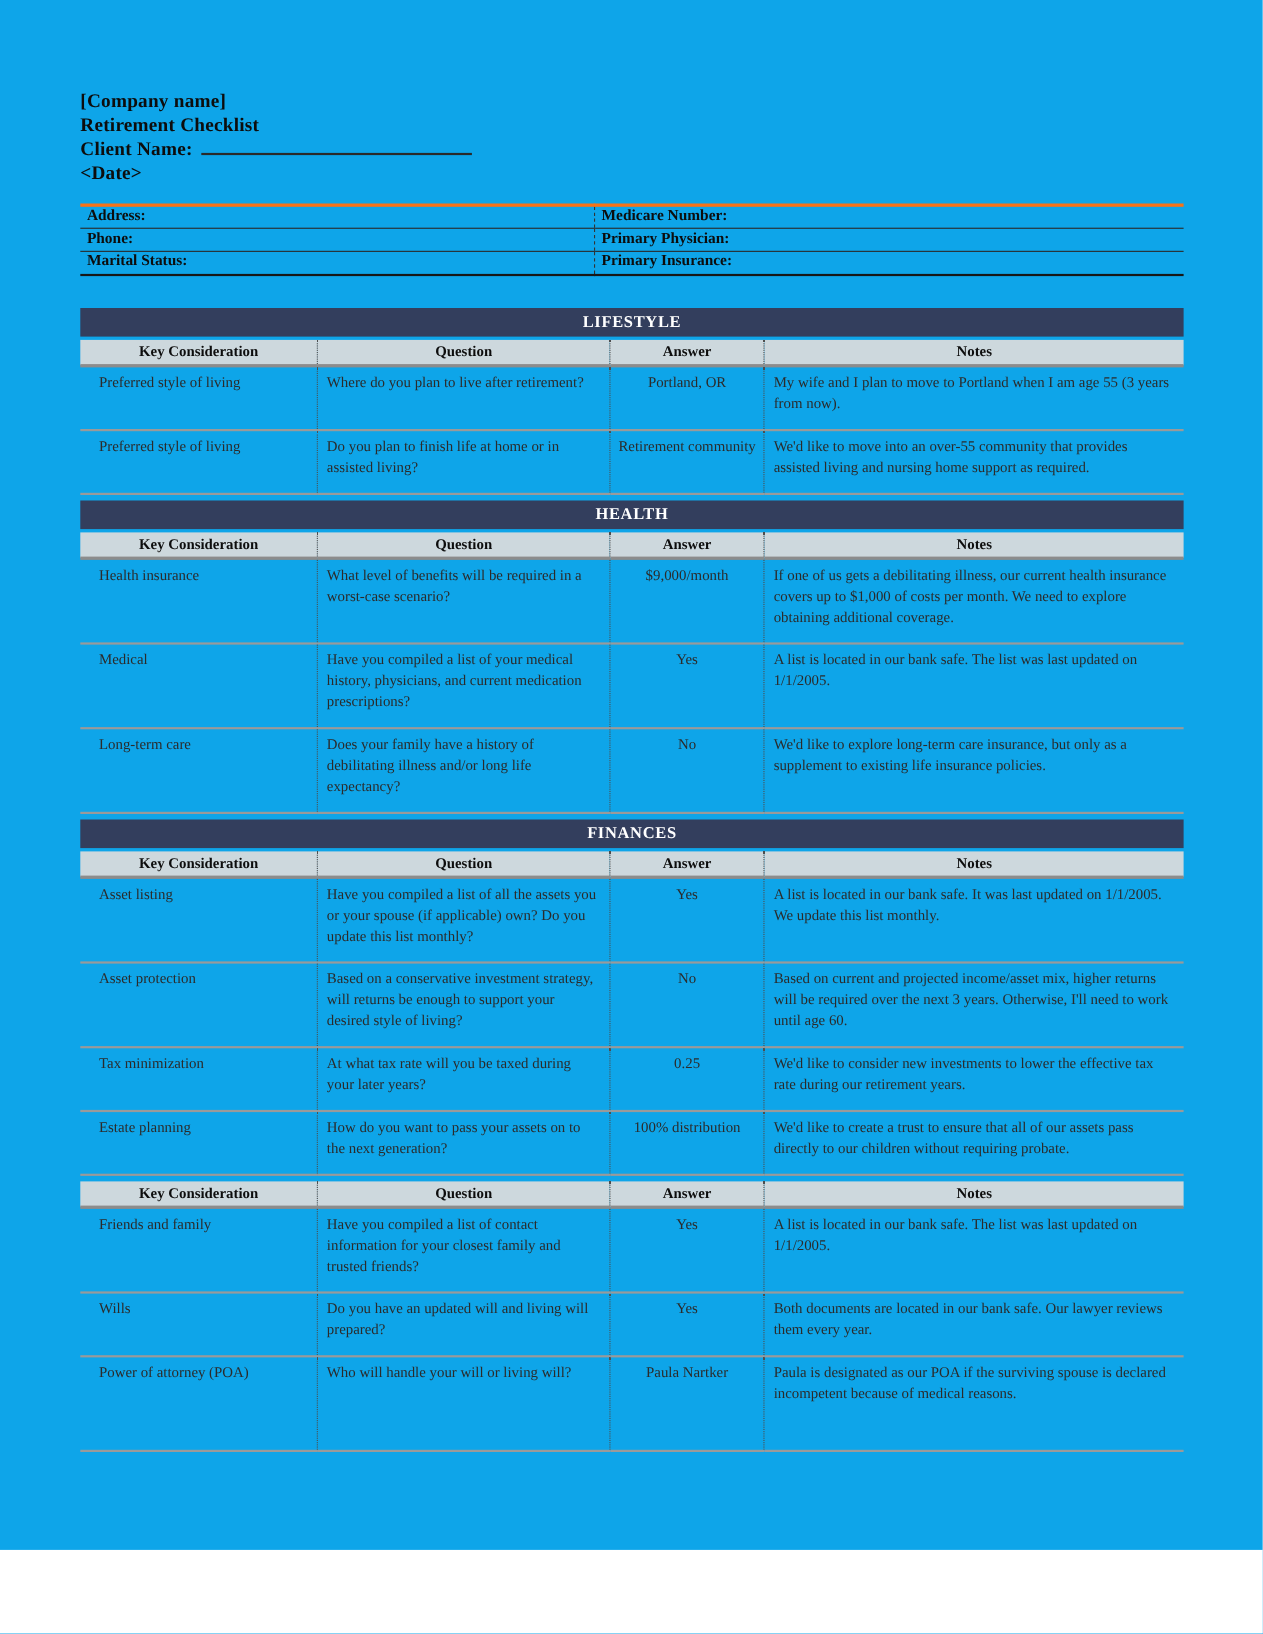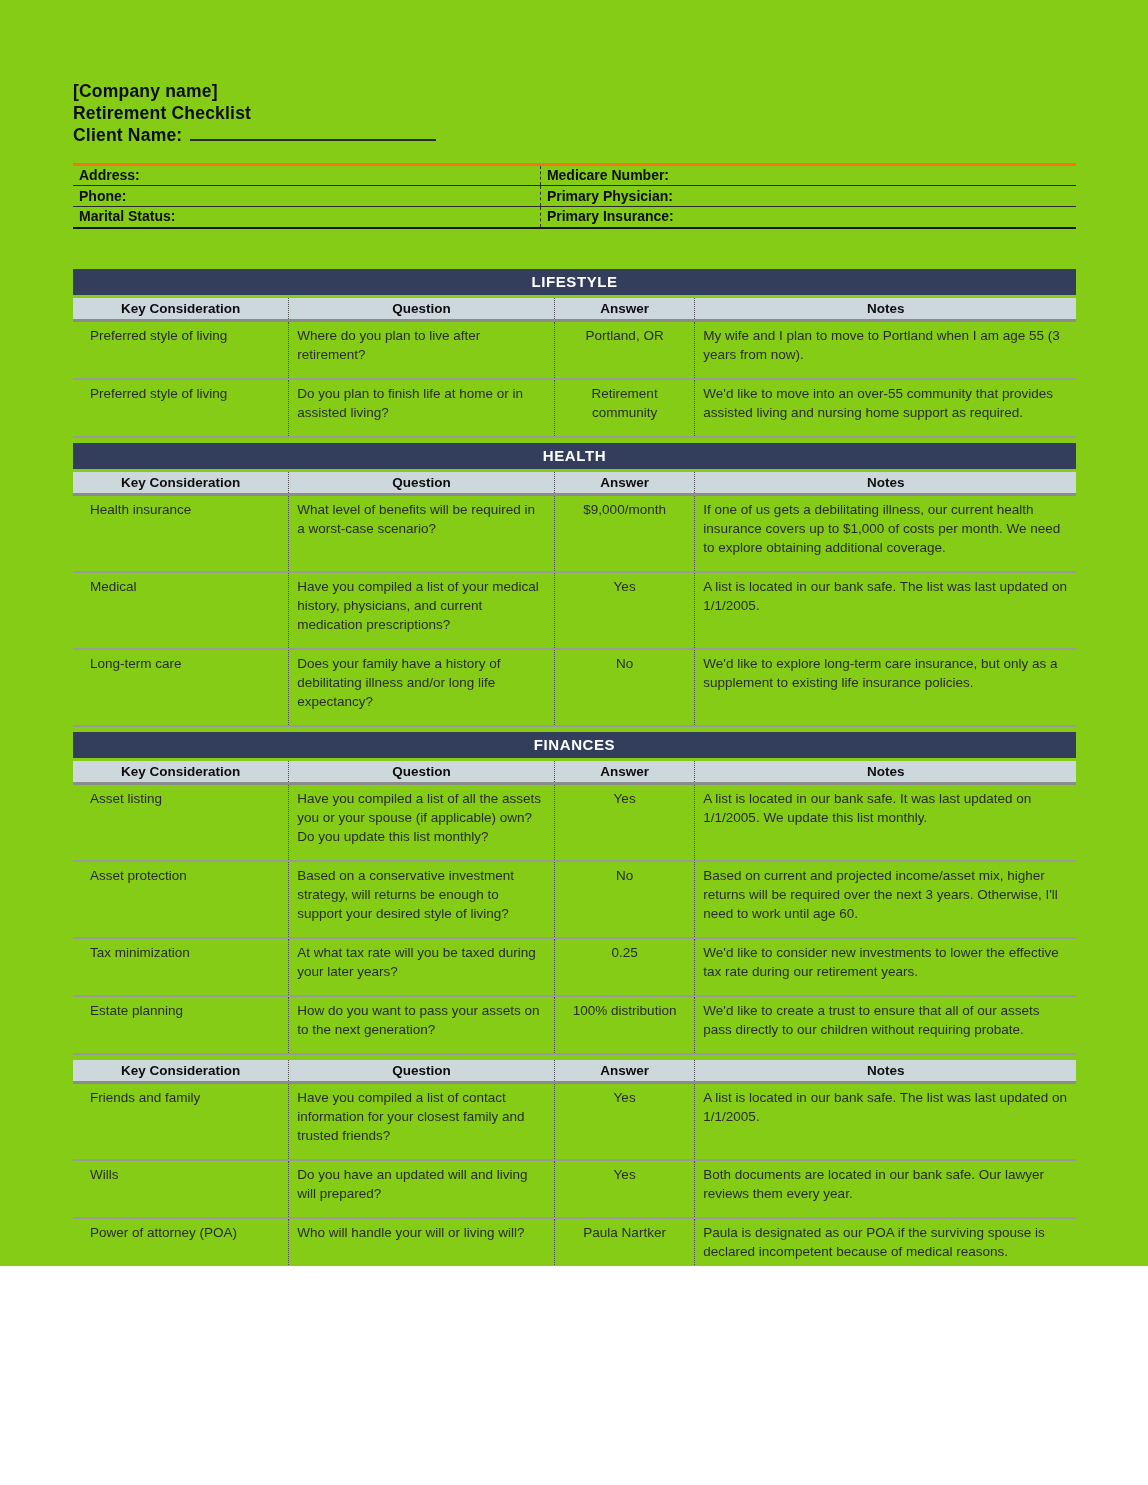--- a/index.html
+++ b/index.html
@@ -5,24 +5,24 @@
   :root{
     --navy:#333e5d;
     --colhdr:#cdd8dd;
     --ink:#1c1c1c;
     --body-ink:#2b2b2b;
     --rowline:#9a9a9a;
   }
   *{margin:0;padding:0;box-sizing:border-box;}
   html,body{background:#ffffff;}
   .page{
-    width:1148px;height:1266px;
-    background:#84cc16;
+    width:1148px;height:1409px;
+    background:#0ea5e9;
     padding:80px 72px 40px 73px;
-    font-family:Liberation Sans, sans-serif;
+    font-family:Liberation Serif, serif;
     color:var(--body-ink);
     position:relative;
   }
   
   .doc-header div{font-weight:bold;font-size:17.5px;line-height:22px;color:#0d0d0d;letter-spacing:.2px;}
   .client-line{white-space:nowrap;}
   .write-line{
     display:inline-block;width:246px;margin-left:8px;
     border-bottom:2px solid #2a2a2a;height:15px;vertical-align:baseline;
   }
@@ -32,21 +32,21 @@
     border-top:3px solid #f97316;border-bottom:2px solid #171717;
   }
   .info-table td{
     height:21px;padding:1px 6px 2px 6px;
     font-weight:bold;font-size:14px;color:#0d0d0d;
     border-bottom:1.5px solid #2a2a2a;
     vertical-align:middle;
   }
   .info-table td.right{border-left:1.5px dashed #333;}
   
-  #sections{margin-top:40px;}
+  #sections{margin-top:29px;}
   .section + .section{margin-top:5px;}
   .section-bar{
     height:26px;line-height:26px;margin-bottom:3px;
     background:var(--navy);color:#fff;
     font-weight:bold;font-size:15px;letter-spacing:.6px;text-align:center;
   }
   .qtable{width:100%;border-collapse:collapse;table-layout:fixed;}
   .qtable th{
     background:var(--colhdr);
     font-weight:bold;font-size:13.5px;color:#0d0d0d;
@@ -67,20 +67,21 @@
 <body>
 
 <div class="page">
 
   <div class="doc-header">
     <div>[Company name]</div>
     <div>Retirement Checklist</div>
     <div class="client-line">
       <span>Client Name:</span><span class="write-line"></span>
     </div>
+    <div>&lt;Date&gt;</div>
   </div>
 
   <table class="info-table">
     <colgroup>
         <col style="width:46.6%">
         <col style="width:53.4%">
       </colgroup>
     <tbody>
         <tr>
       <td>Address:</td>

